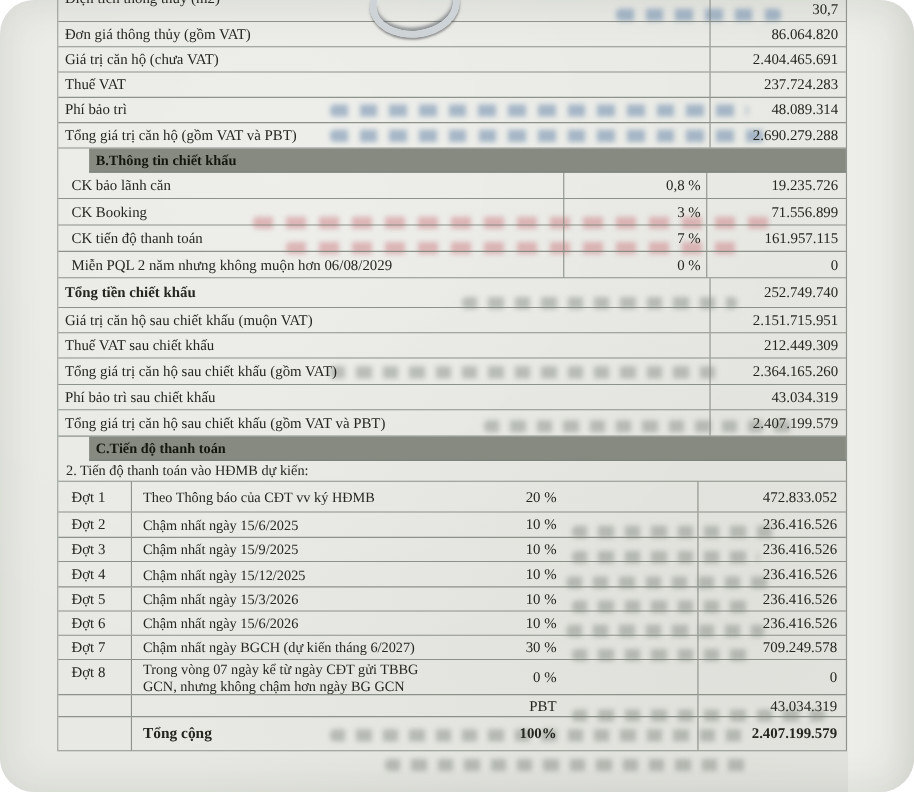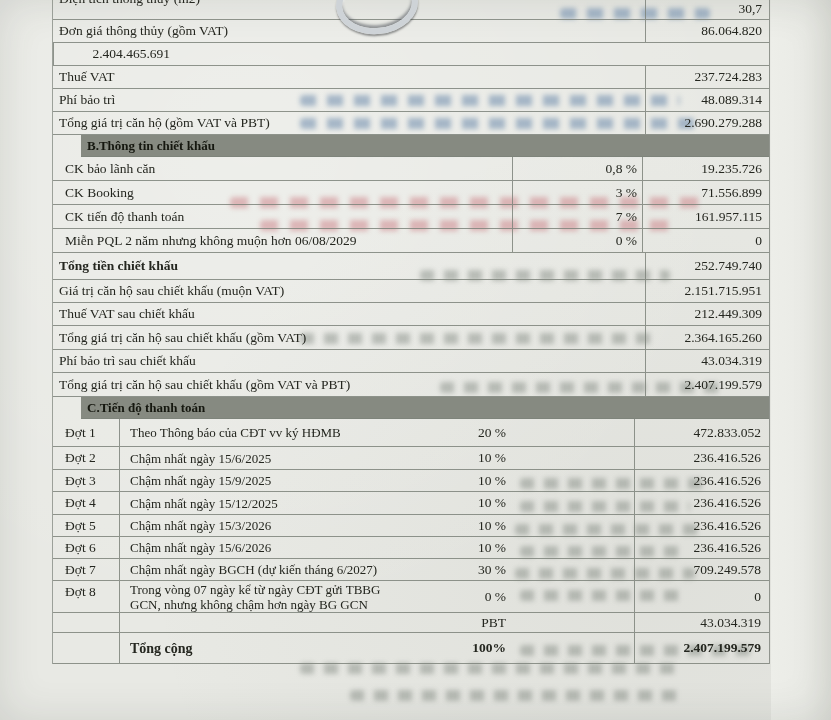--- a/index.html
+++ b/index.html
@@ -6,20 +6,21 @@
   .page{
     position:relative;
     width:831px;height:720px;
     background:#e8e9e4;
     background-image:
       radial-gradient(ellipse at 30% 20%, rgba(255,255,255,.25), rgba(0,0,0,0) 60%),
       radial-gradient(ellipse at 80% 80%, rgba(120,120,110,.08), rgba(0,0,0,0) 55%);
     overflow:hidden;
     font-family:"Liberation Serif", serif;
     color:#24261f;
+    border-radius:31px;
   }
   .page::after{
     content:"";position:absolute;inset:0;pointer-events:none;
     box-shadow:inset 0 0 40px rgba(60,62,55,.14);
   }
   .paper-right{
     position:absolute;top:0;right:0;width:60px;height:720px;
     background:linear-gradient(90deg,#edeee9 0%, #eaebe6 55%, #e2e3dd 100%);
   }
   
@@ -95,20 +96,21 @@
       <div class="cell lbl cliptop">
           <span class="liftup">Diện tích thông thủy (m2)</span>
         </div>
       <div class="cell val valA bl valtop">30,7</div>
     </div>
     <div class="row" style="height:23px">
       <div class="cell lbl">Đơn giá thông thủy (gồm VAT)</div>
       <div class="cell val valA bl">86.064.820</div>
     </div>
     <div class="row" style="height:23px">
+      <div class="cell lbl">Giá trị căn hộ (chưa VAT)</div>
       <div class="cell val valA bl">2.404.465.691</div>
     </div>
     <div class="row" style="height:23px">
       <div class="cell lbl">Thuế VAT</div>
       <div class="cell val valA bl">237.724.283</div>
     </div>
     <div class="row" style="height:23px">
       <div class="cell lbl">Phí bảo trì</div>
       <div class="cell val valA bl">48.089.314</div>
     </div>
@@ -159,20 +161,23 @@
     <div class="row" style="height:23px">
       <div class="cell lbl">Phí bảo trì sau chiết khấu</div>
       <div class="cell val valA bl">43.034.319</div>
     </div>
     <div class="row" style="height:24px">
       <div class="cell lbl">Tổng giá trị căn hộ sau chiết khấu (gồm VAT và PBT)</div>
       <div class="cell val valA bl">2.407.199.579</div>
     </div>
 
     <div class="row band" style="height:22px">C.Tiến độ thanh toán</div>
+    <div class="row" style="height:19px">
+      <div class="cell subtitle" style="flex:1">2. Tiến độ thanh toán vào HĐMB dự kiến:</div>
+    </div>
 
     <div class="row" style="height:28px">
       <div class="cell stageC">Đợt 1</div>
       <div class="cell descC bl">Theo Thông báo của CĐT vv ký HĐMB</div>
       <div class="cell pctC">20 %</div>
       <div class="cell valC bl">472.833.052</div>
     </div>
     <div class="row" style="height:23px">
       <div class="cell stageC">Đợt 2</div>
       <div class="cell descC bl">Chậm nhất ngày 15/6/2025</div>

